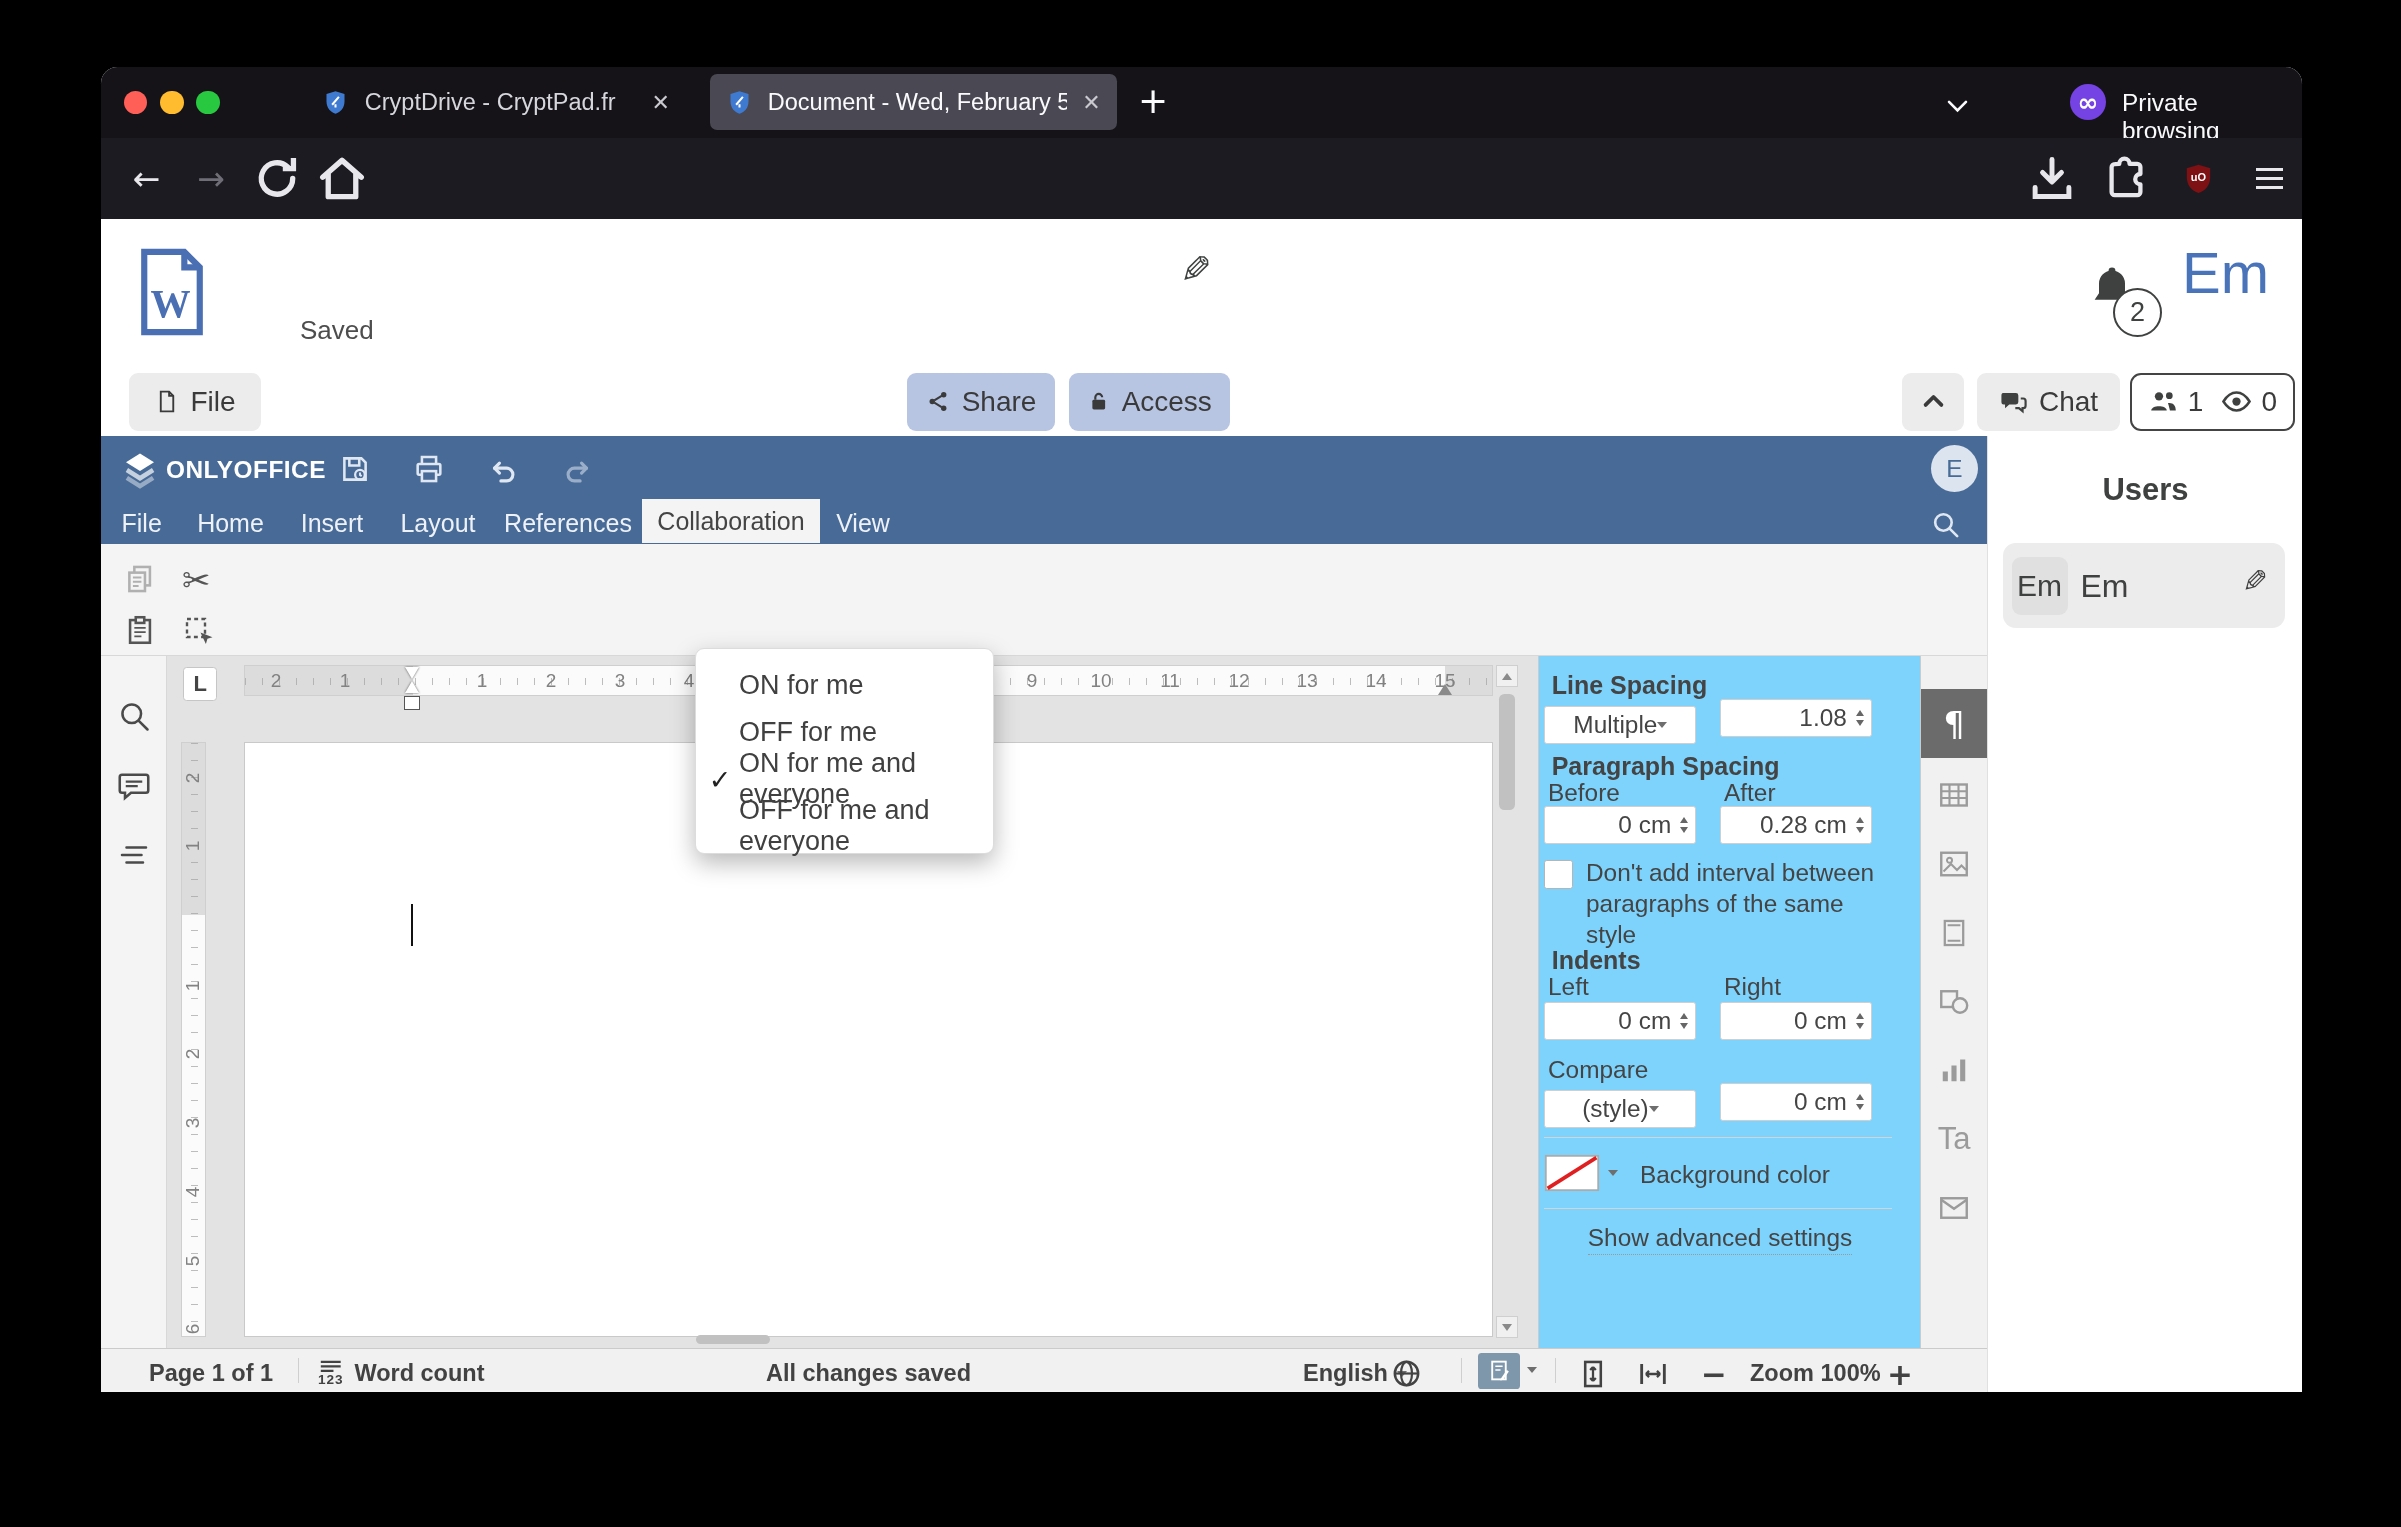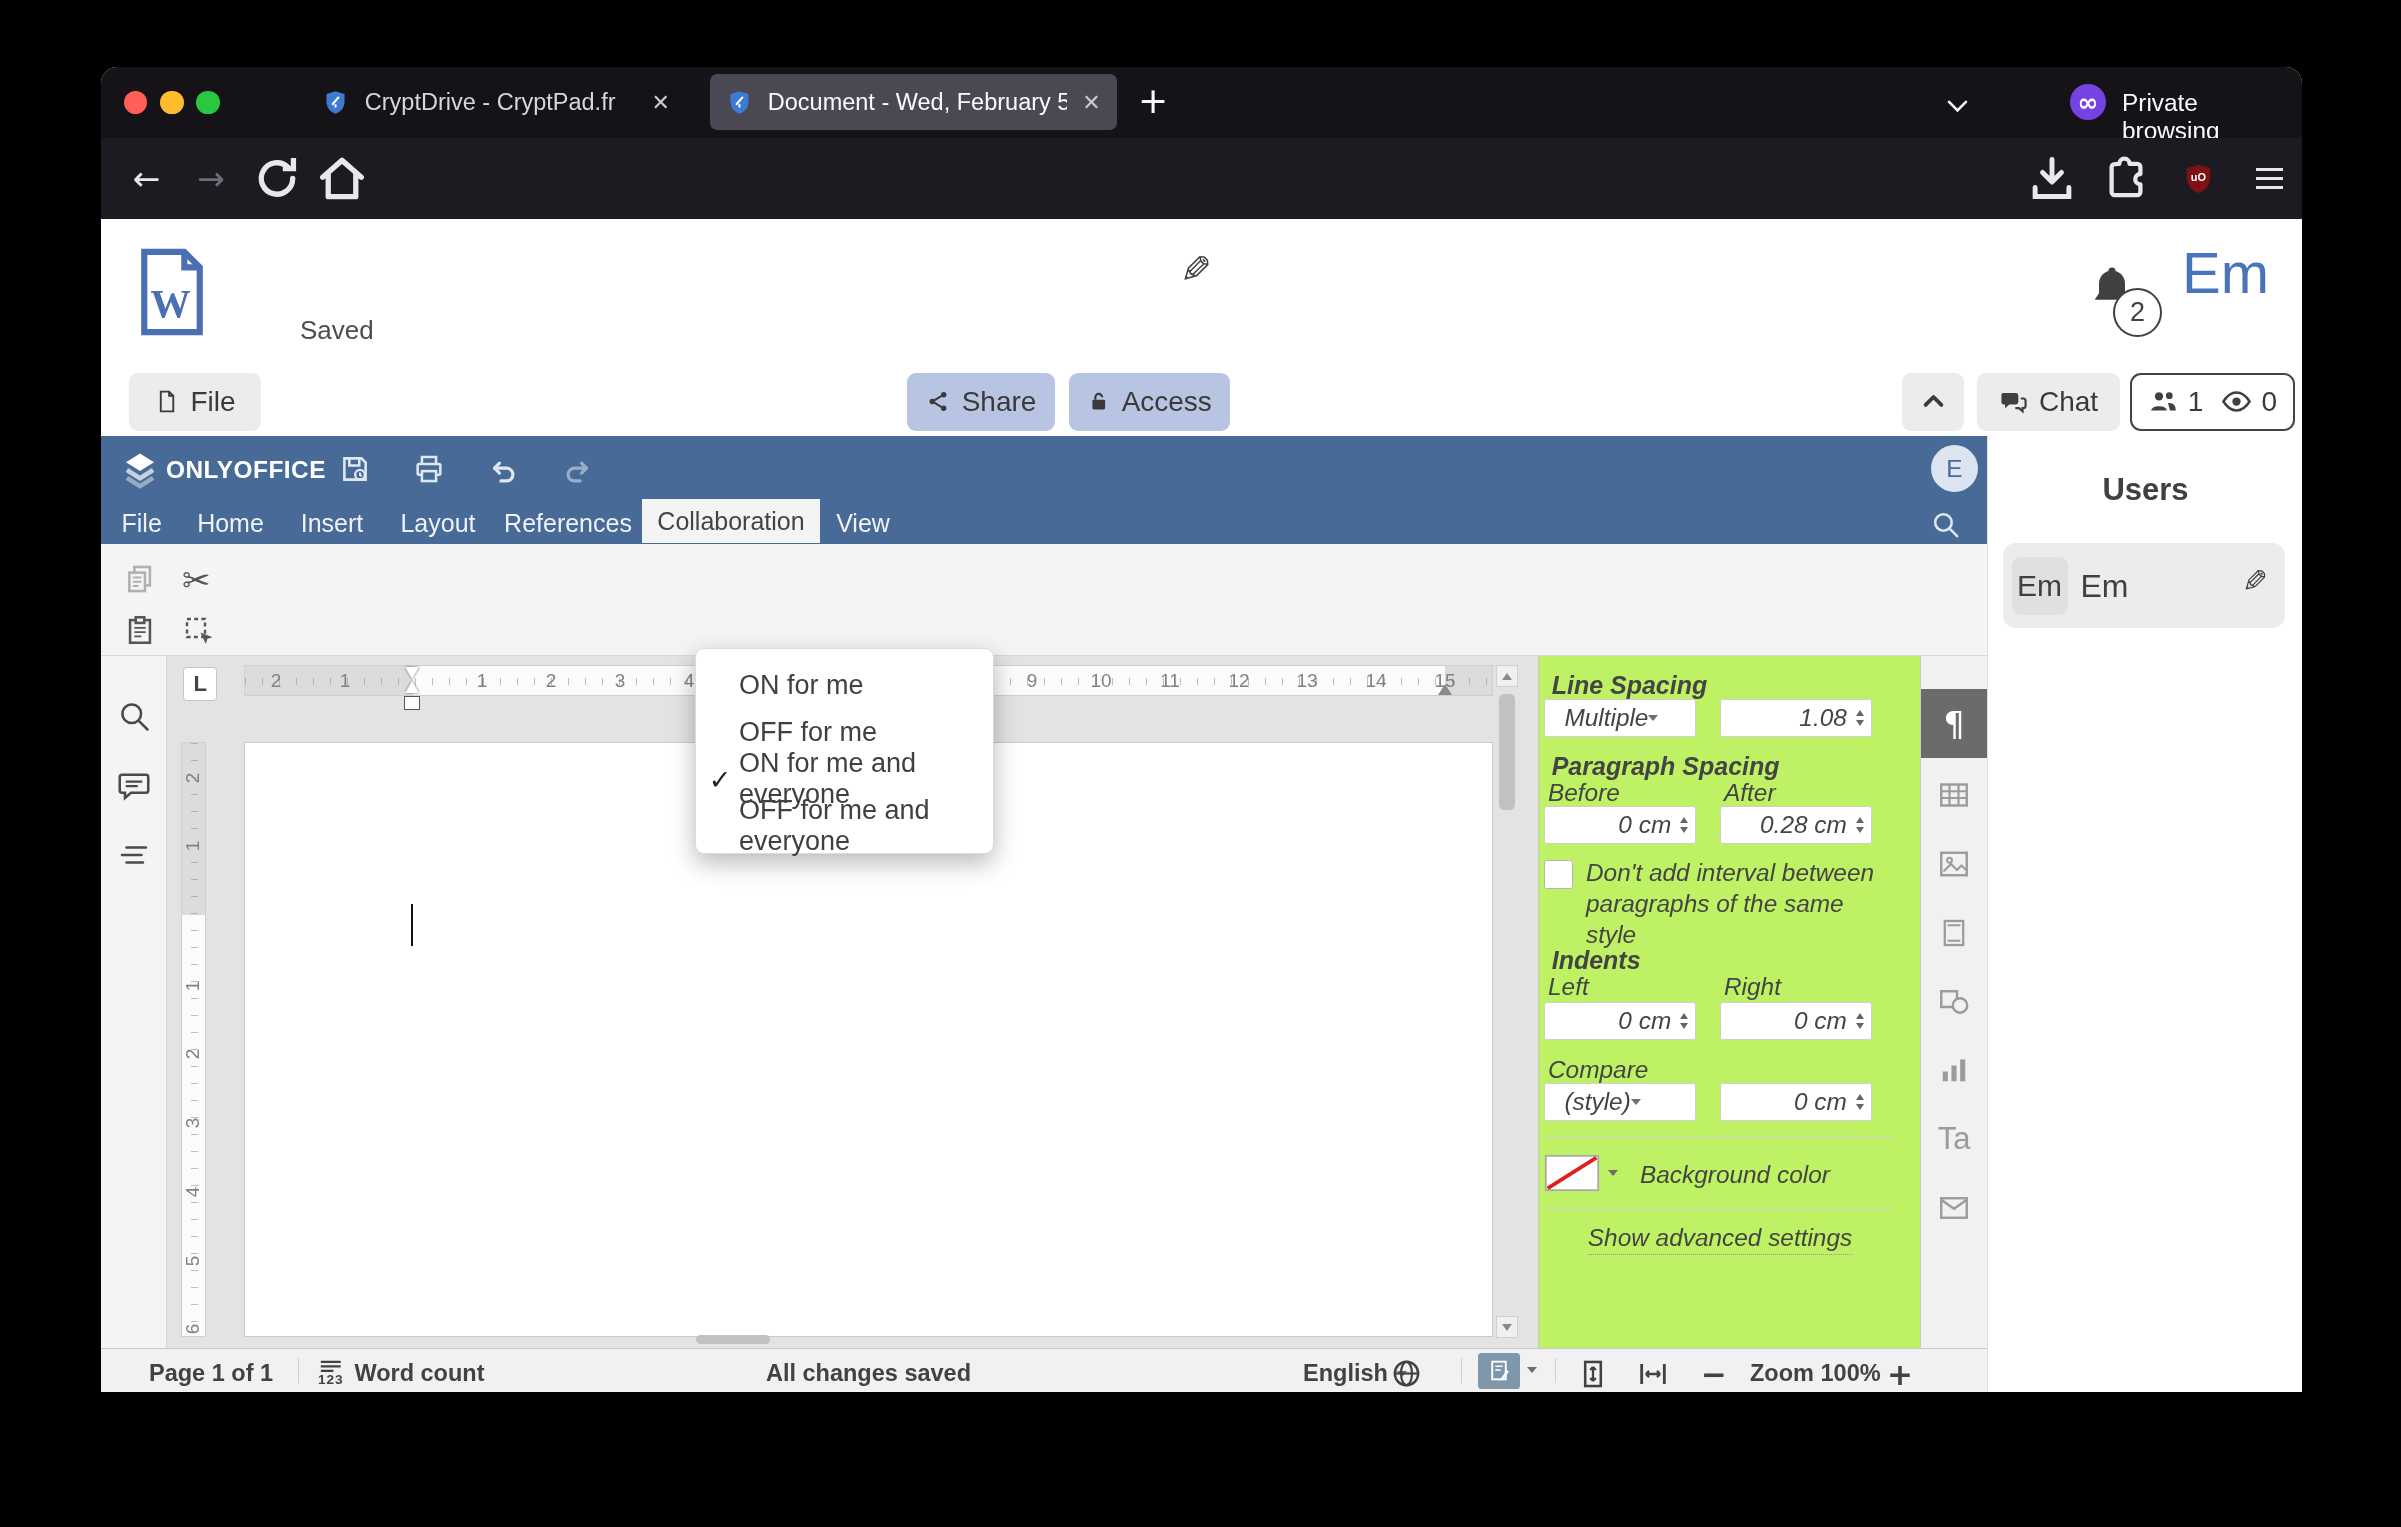--- a/index.html
+++ b/index.html
@@ -56,25 +56,25 @@
   #vticks { position:absolute; left:9px; top:0; width:7.2px; height:595px; background-image:repeating-linear-gradient(to bottom,#a2a2a2 0 1.4px,transparent 1.4px 17px); opacity:.7; }
   #page { position:absolute; left:77px; top:86px; width:1249px; height:595px; background:#fff; border:0.9px solid #c9c9c9; }
   #lbox { position:absolute; left:16.3px; top:11px; width:34px; height:34px; background:#fff; border:0.9px solid #c6c6c6; border-radius:3.6px; font-weight:700; font-size:22px; color:#444; display:flex; align-items:center; justify-content:center; }
   .tri-d { width:0;height:0;border-left:7.2px solid transparent;border-right:7.2px solid transparent;border-top:12.7px solid #fff; position:relative; }
   .tri-u { width:0;height:0;border-left:7.2px solid transparent;border-right:7.2px solid transparent;border-bottom:12.7px solid #fff; }
   #vscroll { position:absolute; left:1329px; top:9px; width:22px; height:673px; }
   .scar { position:absolute; left:0; width:22px; height:22px; background:#f0f0f0; border:0.9px solid #cfcfcf; display:flex; align-items:center; justify-content:center; }
   .scthumb { position:absolute; background:#c1c1c1; border-radius:5.4px; }
 
   
-  #panel { position:absolute; left:1437px; top:0; width:382px; height:692px; background:#bef264; border-left:0.9px solid #cbcbcb; color:#444;font-style:italic; }
+  #panel { position:absolute; left:1437px; top:0; width:382px; height:692px; background:#7dd3fc; border-left:0.9px solid #cbcbcb; color:#444; }
   .plab { position:absolute; font-size:25px; font-weight:700; }
   .plab2 { position:absolute; font-size:24.4px; }
   .sel,.spin { position:absolute; height:38px; background:#fff; border:0.9px solid #cfcfcf; border-radius:2.7px; display:flex; align-items:center; font-size:24.4px; color:#444; }
-  .sel { justify-content:flex-start; padding:0 19px; }
+  .sel { justify-content:center; padding:0 19px;margin-top:7px; }
   .spin { justify-content:flex-end; padding-right:7.2px; gap:9px; }
   .sparr { display:flex; flex-direction:column; gap:4.5px; }
   .sparr i { display:block; width:0; height:0; border-left:4.5px solid transparent; border-right:4.5px solid transparent; }
   .sparr .u { border-bottom:6.3px solid #666; } .sparr .d { border-top:6.3px solid #666; }
   #iconstrip { position:absolute; left:1819px; top:0; width:67px; height:692px; background:#f1f1f1; border-left:0.9px solid #cbcbcb; }
   .stric { position:absolute; left:0; width:66px; height:69px; display:flex; align-items:center; justify-content:center; color:#9b9b9b; }
 
   
   #userspanel { position:absolute; left:1886px; top:369px; width:315px; height:956px; background:#fff; border-left:0.9px solid #e0e0e0; }
   

